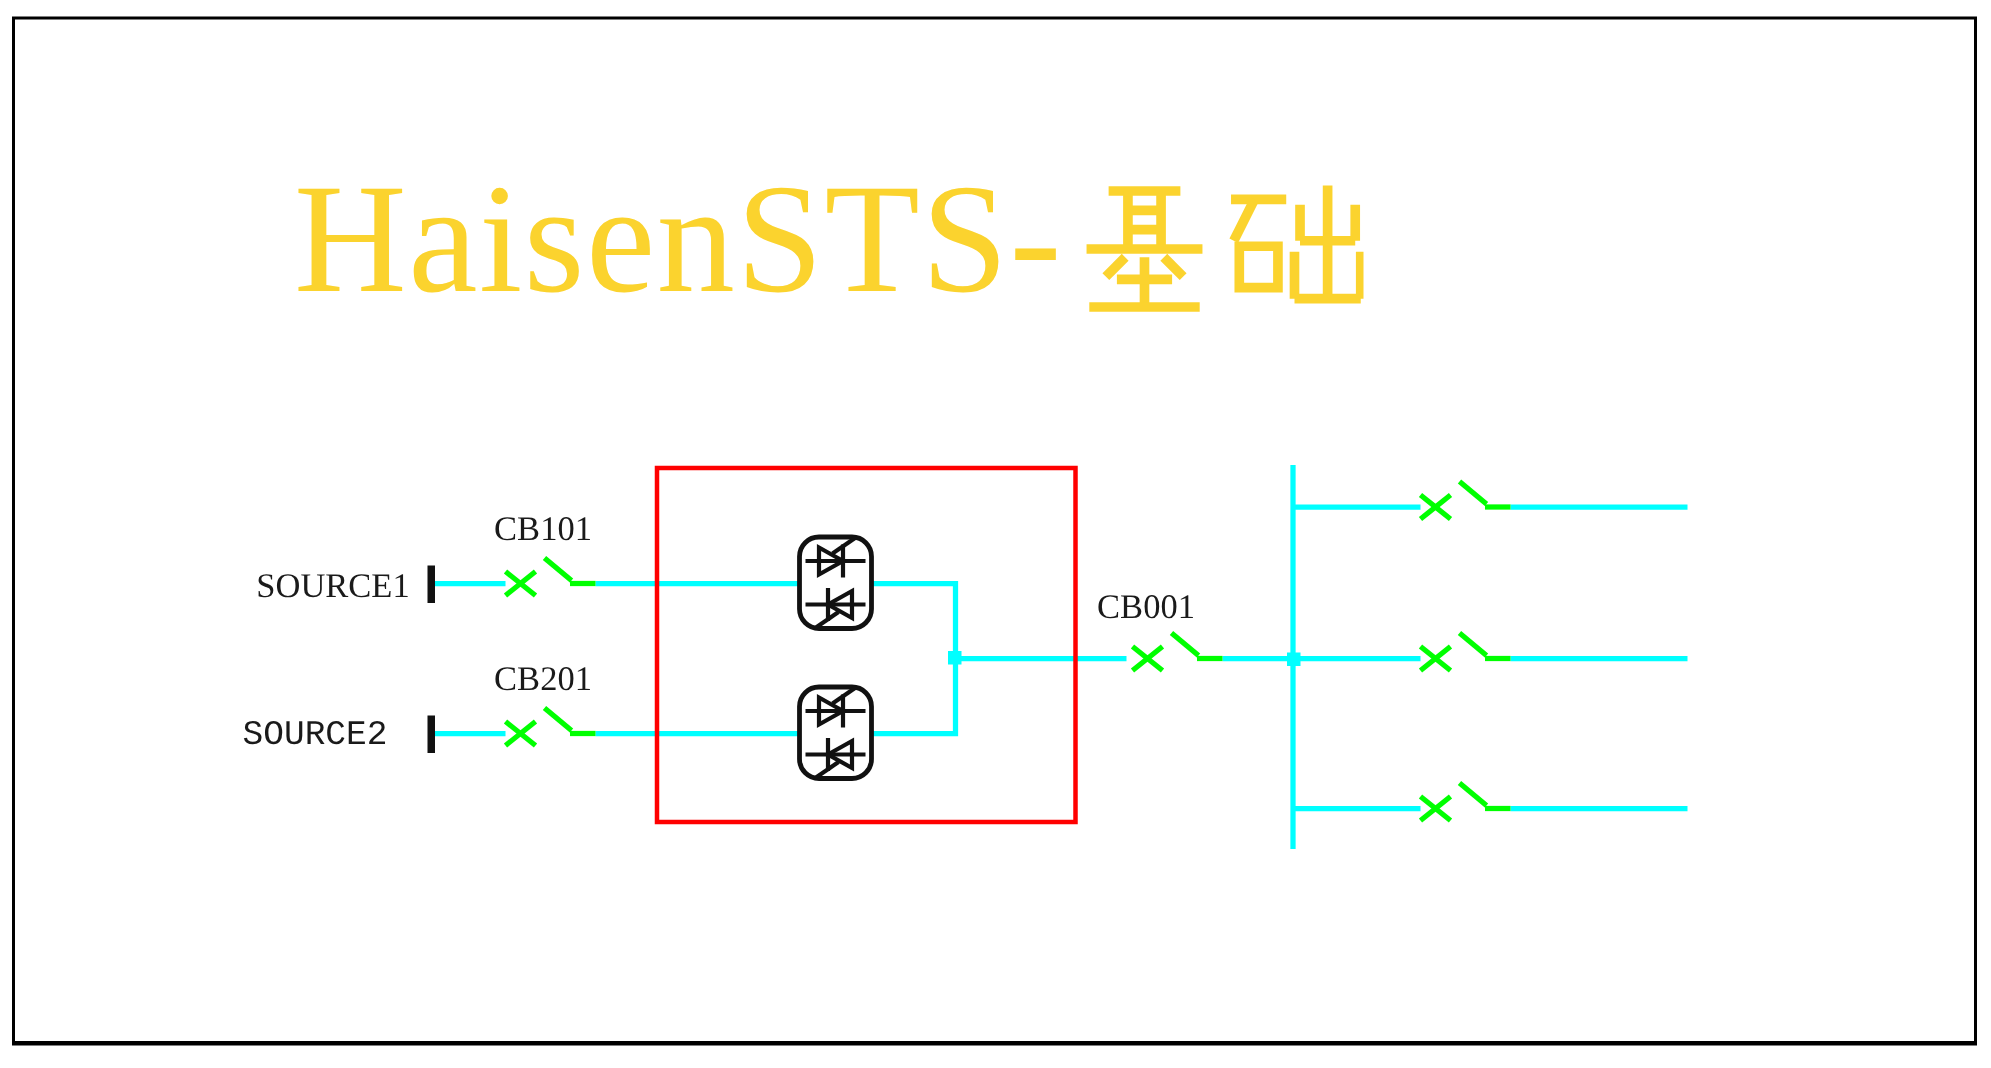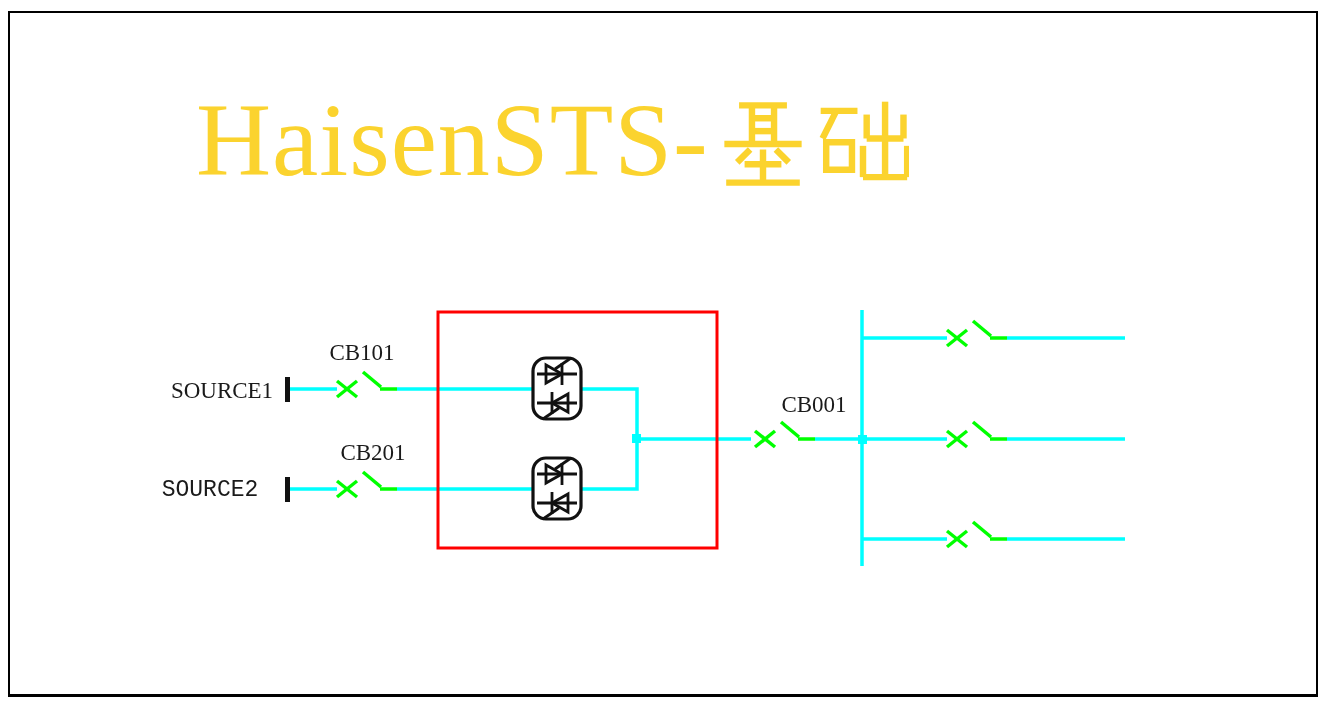--- a/index.html
+++ b/index.html
@@ -12,23 +12,23 @@
   }
   .frame{
     position:absolute;
     left:8px;top:11px;
     width:1306px;height:681px;
     border:2px solid #000;
     border-bottom-width:3px;
   }
   .title{
     position:absolute;
-    left:196px;top:88px;
+    left:196px;top:108px;
     display:flex;
-    align-items:center;
+    align-items:flex-end;
     white-space:nowrap;
   }
   .title-latin{
     font-family:"Liberation Serif", serif;
     font-size:104px;
     line-height:1;
     color:#fbd32e;
     letter-spacing:1px;
   }
   .cjk{
@@ -92,22 +92,22 @@
       <path d="M94,18 V44"></path>
       <path d="M50,52 V86"></path>
       <path d="M50,86 H98"></path>
       <path d="M98,52 V86"></path>
     </svg>
   </div>
 
   <div class="lbl" style="left:150px;top:378px;margin-left:12px;">SOURCE1</div>
   <div class="lbl" style="left:150px;top:478px;font-family:Liberation Mono, monospace;">SOURCE2</div>
   <div class="lbl" style="left:302px;top:340px;">CB101</div>
-  <div class="lbl" style="left:313px;top:440px;">CB201</div>
-  <div class="lbl" style="left:754px;top:392px;">CB001</div>
+  <div class="lbl" style="left:302px;top:440px;">CB201</div>
+  <div class="lbl" style="left:704px;top:392px;">CB001</div>
 
   <svg class="schematic" width="1327" height="712" viewBox="0 0 1327 712">
     <defs>
 
       <g id="breaker">
         <line x1="-10" y1="-8" x2="10" y2="8"></line>
         <line x1="-10" y1="8" x2="10" y2="-8"></line>
         <line x1="16" y1="-17" x2="34" y2="-2"></line>
         <line x1="33" y1="0" x2="50" y2="0"></line>
       </g>

